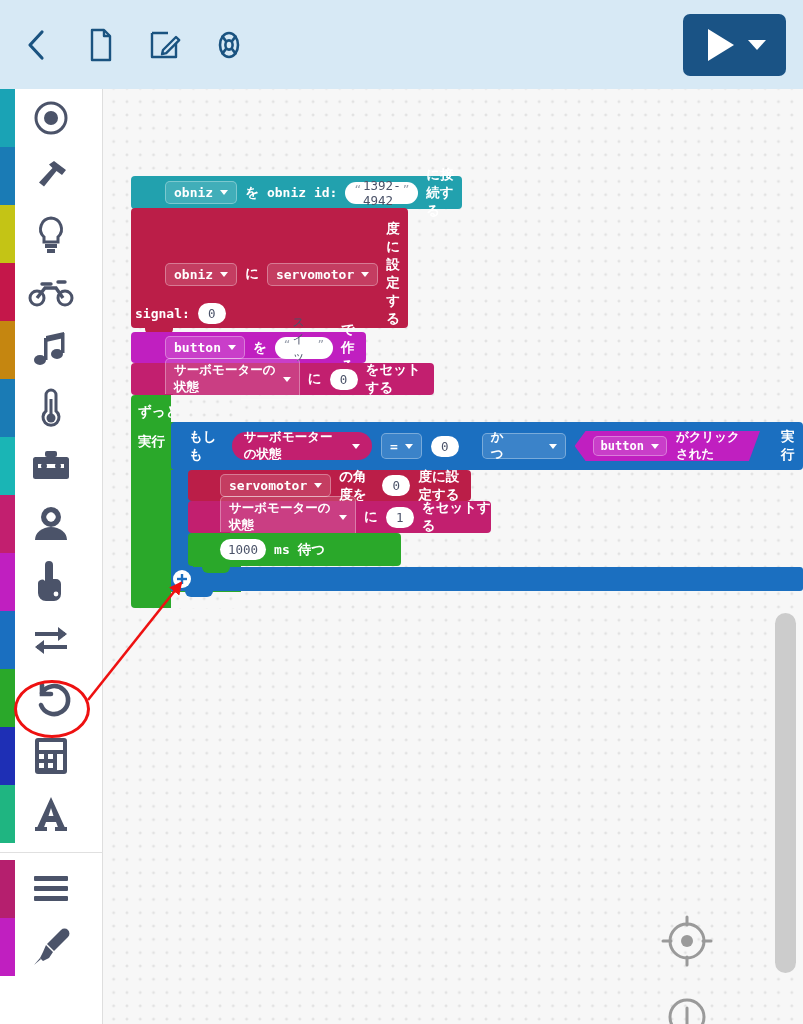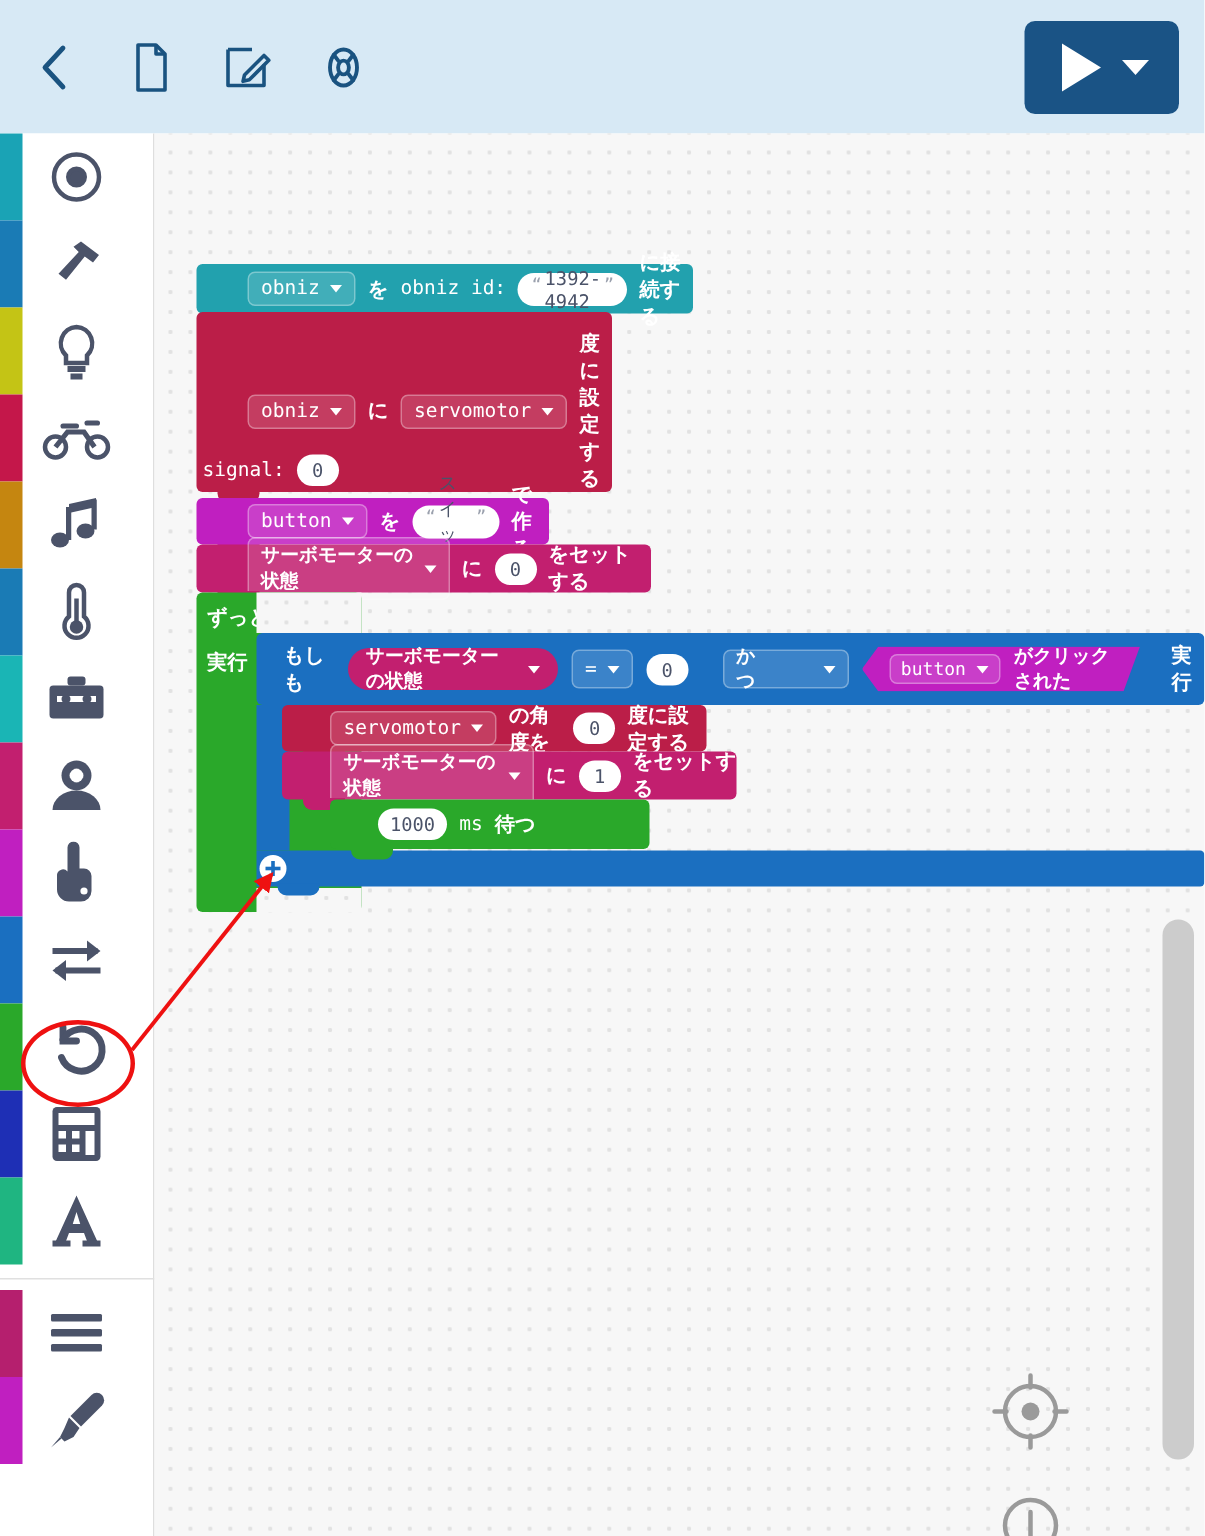--- a/index.html
+++ b/index.html
@@ -77,21 +77,21 @@
       radial-gradient(circle, #e2e2e2 1.3px, rgba(0,0,0,0) 1.6px);
     background-size: 13.3px 13.3px;
     background-position: 4px 6px;
     overflow: hidden;
   }
 
   
   .blk { position: absolute; }
   .lbl { color: #ffffff; font-size: 13.5px; white-space: nowrap; }
   .lbl-jp { font-family: Liberation Serif, serif; font-weight: bold; font-size: 13.5px; color:#fff;}
-  .mono { font-family: "DejaVu Sans Mono", monospace; font-size: 13px; }
+  .mono { font-family: "DejaVu Sans Mono", monospace; font-size: 13px; font-weight: bold; }
 
   .dropdown {
     display: inline-flex; align-items: center; gap: 7px;
     background: rgba(255,255,255,0.14);
     border: 1px solid rgba(255,255,255,0.32);
     border-radius: 5px;
     padding: 3px 8px;
     color: #ffffff;
   }
   .dd-caret {
@@ -537,21 +537,21 @@
         <span class="dropdown">
           <span class="lbl-jp" style="font-size:12.5px;">サーボモーターの状態</span>
           <span class="dd-caret"></span>
         </span>
         <span class="lbl-jp">に</span>
         <span class="oval">1</span>
         <span class="lbl-jp">をセットする</span>
       </div>
     </div>
 
-    <div class="blk c-green" style="left:85px; top:444px; width:213px; height:33px; border-radius:4px;margin-left:32px;">
+    <div class="blk c-green" style="left:85px; top:444px; width:213px; height:33px; border-radius:4px;">
       <div class="notch-bot c-green"></div>
       <div class="row" style="padding-left:32px;">
         <span class="oval">1000</span>
         <span class="lbl mono">ms</span>
         <span class="lbl-jp">待つ</span>
       </div>
     </div>
 
     <div class="vscroll"></div>
 

